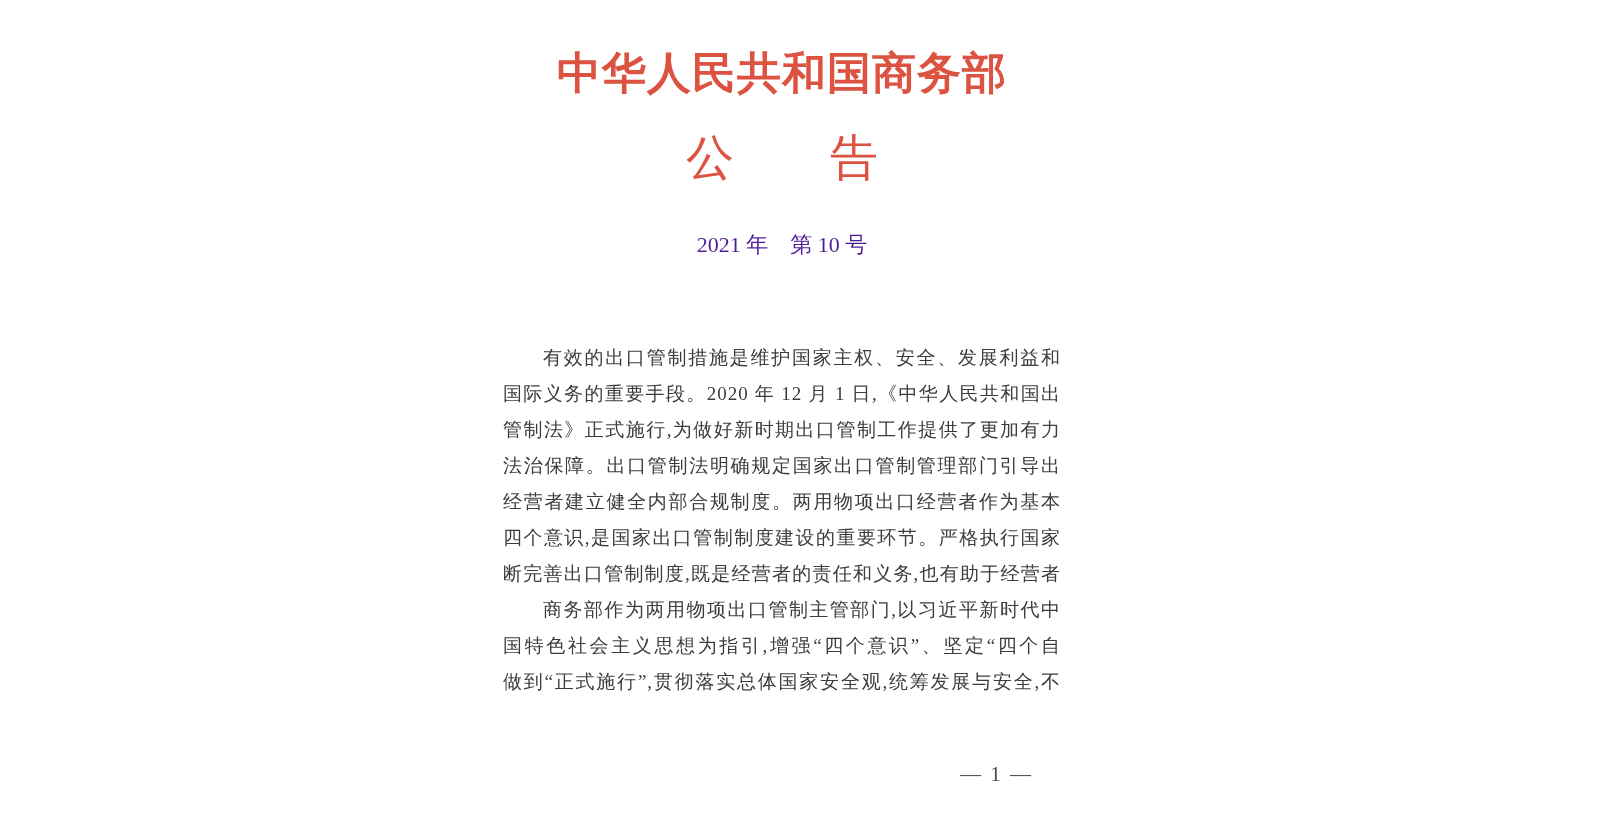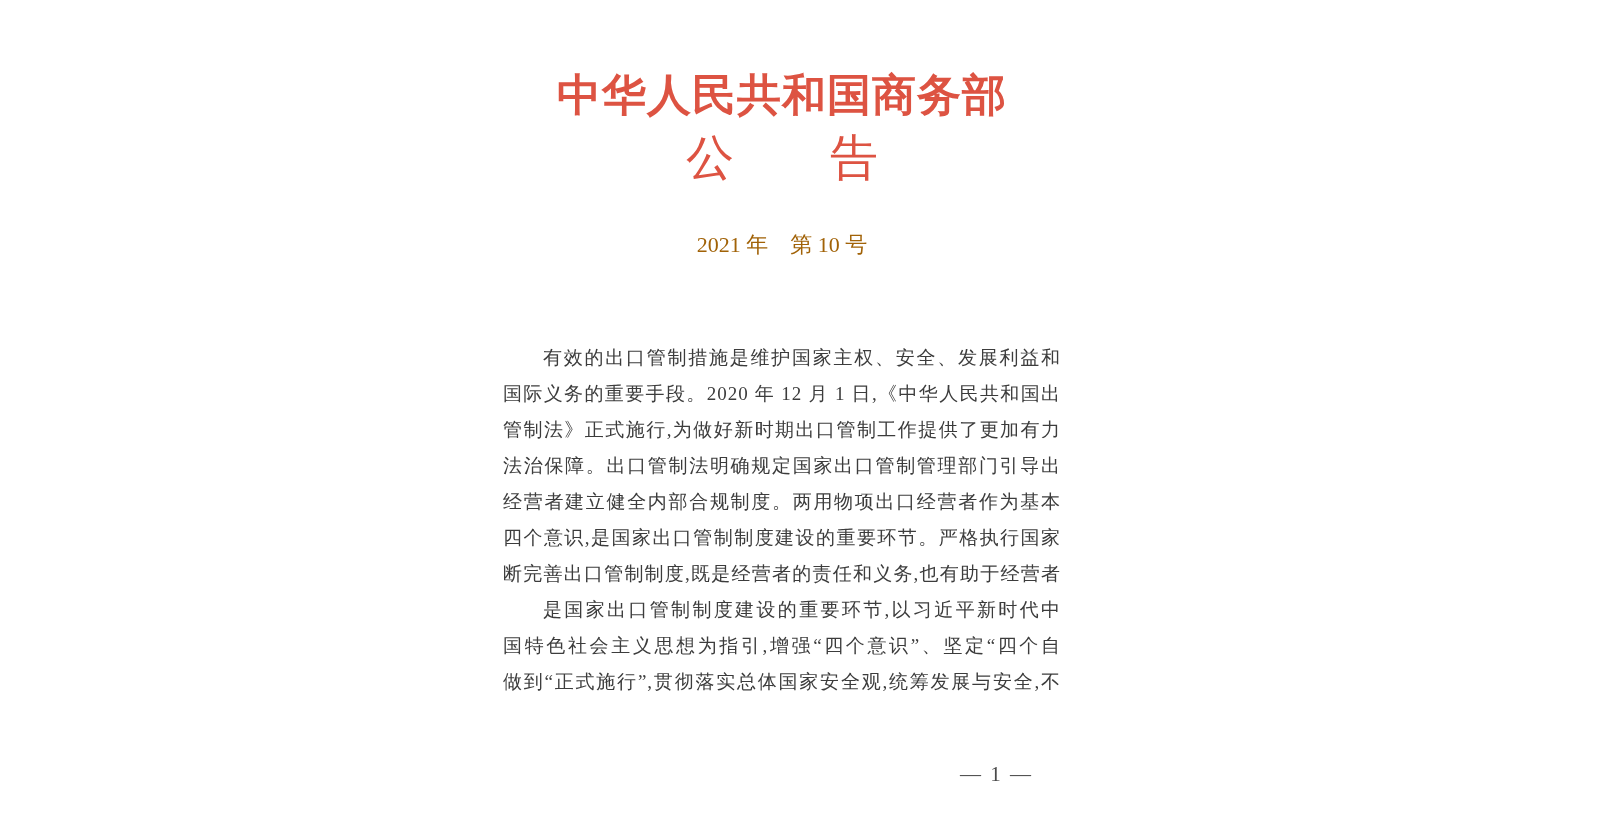--- a/index.html
+++ b/index.html
@@ -23,41 +23,40 @@
     position: absolute;
     top: 44px;
     left: 0;
     width: 100%;
     text-align: center;
     font-size: 44px;
     font-weight: bold;
     letter-spacing: 1px;
     color: #dd5342;
     white-space: nowrap;
-    margin-top: 22px;
   }
   .doc-type {
     position: absolute;
     top: 126px;
     left: 0;
     width: 100%;
     text-align: center;
     font-size: 48px;
     font-weight: normal;
     color: #dd5342;
     white-space: nowrap;
   }
   .doc-number {
     position: absolute;
     top: 230px;
     left: 0;
     width: 100%;
     text-align: center;
     font-size: 22px;
-    color: #a16207;
+    color: #4c1d95;
     white-space: nowrap;
   }
   .body-text {
     position: absolute;
     top: 340px;
     left: 0;
     width: 558px;
     color: #3c3c3c;
     font-size: 19px;
   }
@@ -103,21 +102,21 @@
       <div class="line indent">有效的出口管制措施是维护国家主权、安全、发展利益和履行</div>
       <div class="line">国际义务的重要手段。2020 年 12 月 1 日,《中华人民共和国出口</div>
       <div class="line">管制法》正式施行,为做好新时期出口管制工作提供了更加有力的</div>
       <div class="line">法治保障。出口管制法明确规定国家出口管制管理部门引导出口</div>
       <div class="line">经营者建立健全内部合规制度。两用物项出口经营者作为基本的</div>
       <div class="line">四个意识,是国家出口管制制度建设的重要环节。严格执行国家</div>
       <div class="line">断完善出口管制制度,既是经营者的责任和义务,也有助于经营者树</div>
     </div>
 
     <div>
-      <div class="line indent">是国家出口管制制度建设的重要环节,以习近平新时代中</div>
+      <div class="line indent">商务部作为两用物项出口管制主管部门,以习近平新时代中</div>
       <div class="line">国特色社会主义思想为指引,增强“四个意识”、坚定“四个自信”、</div>
       <div class="line">做到“正式施行”,贯彻落实总体国家安全观,统筹发展与安全,不</div>
     </div>
 
   </div>
 
   <div class="page-number">— 1 —</div>
 
 </div>
 

